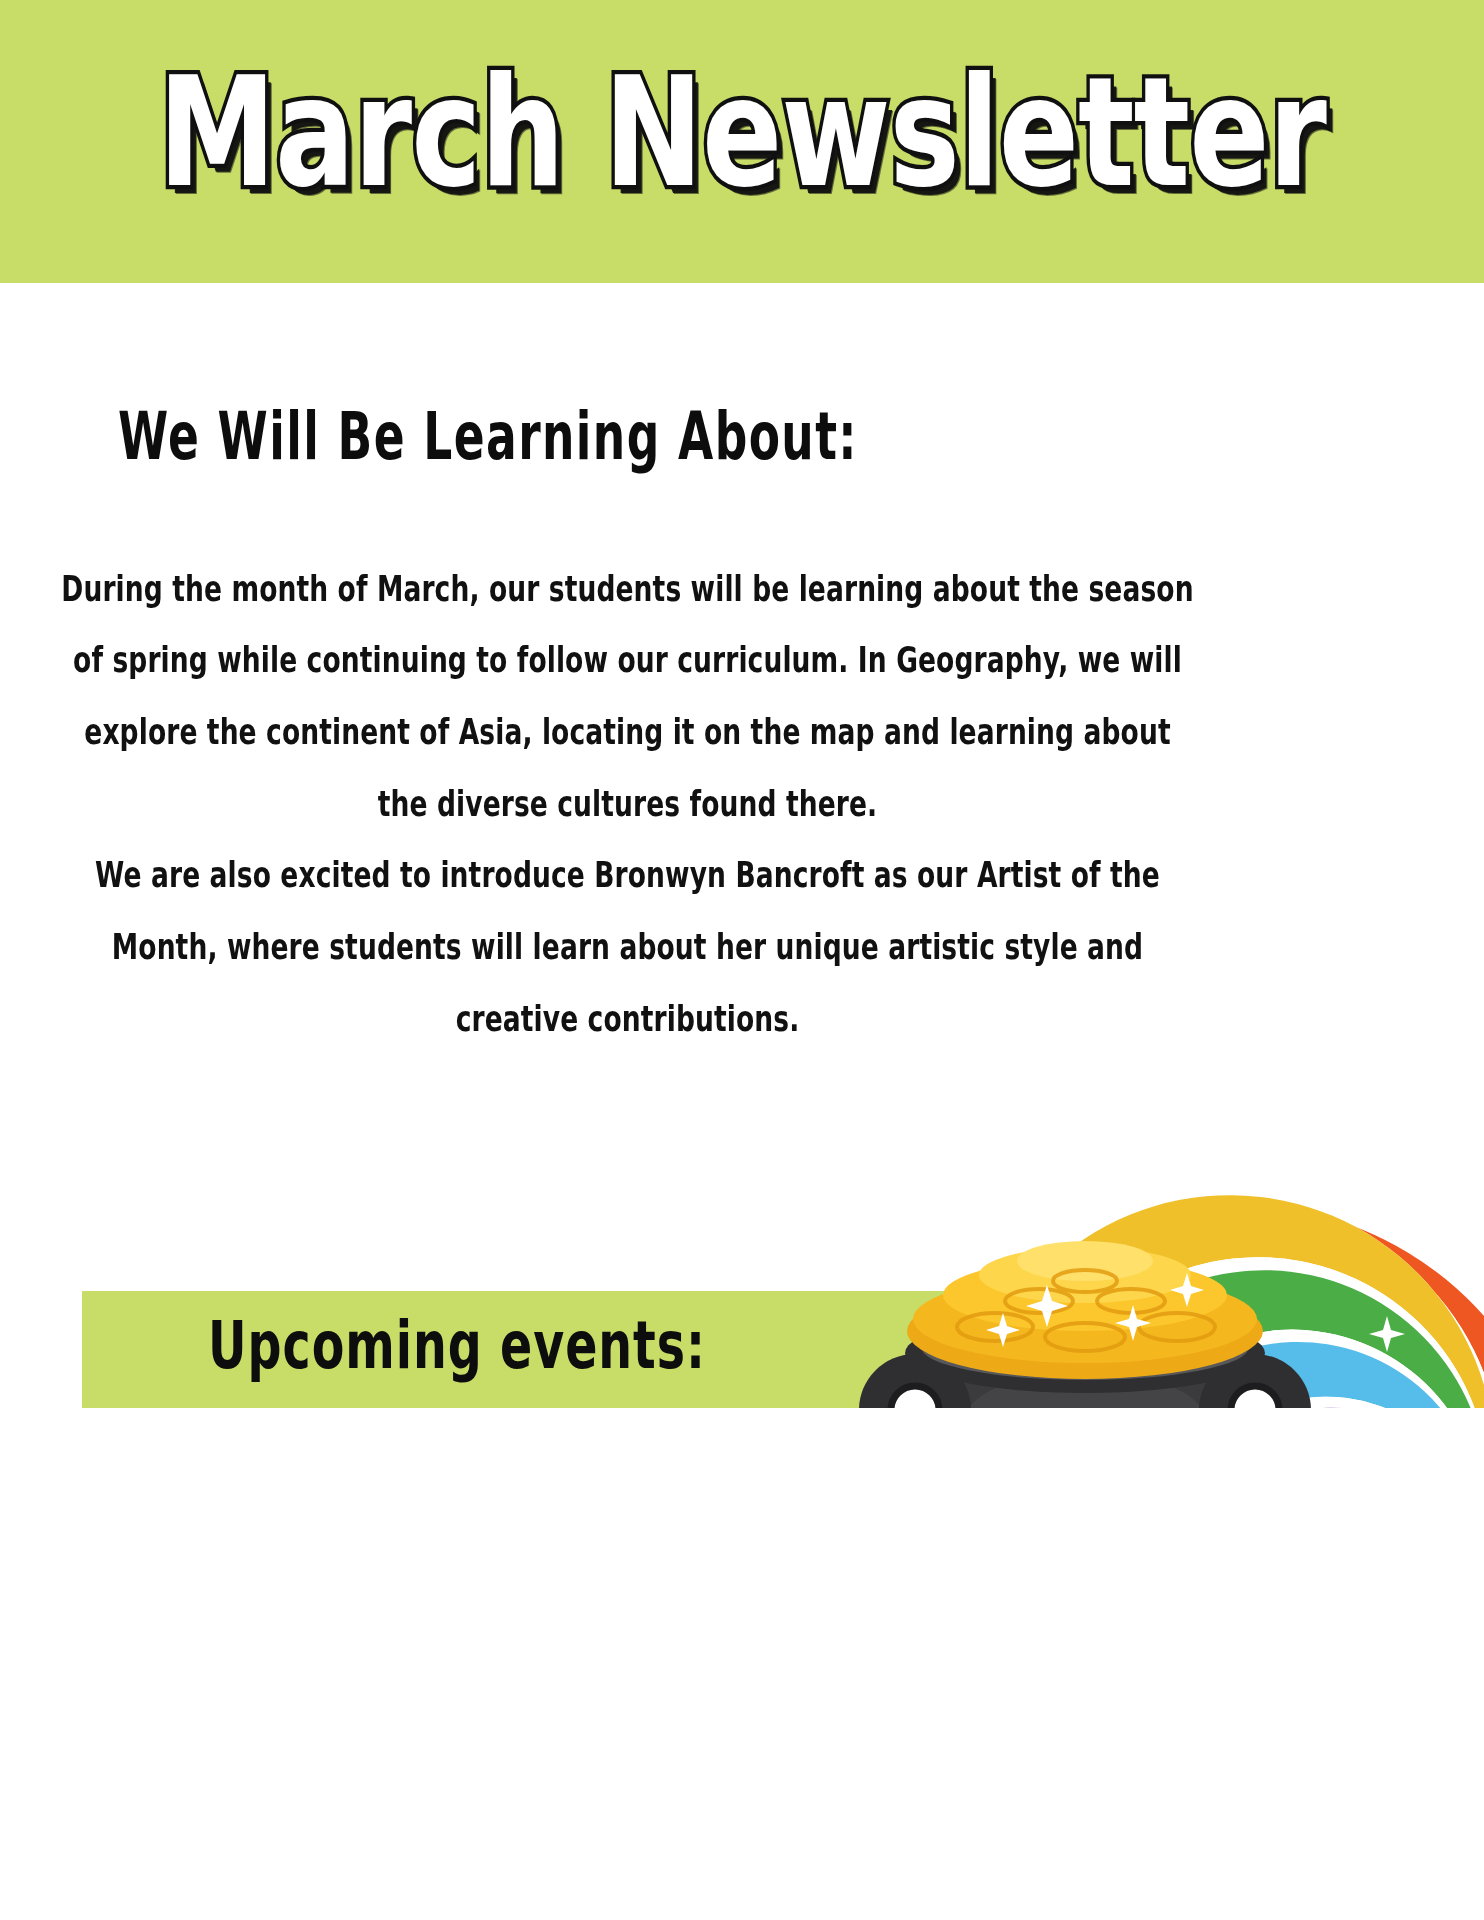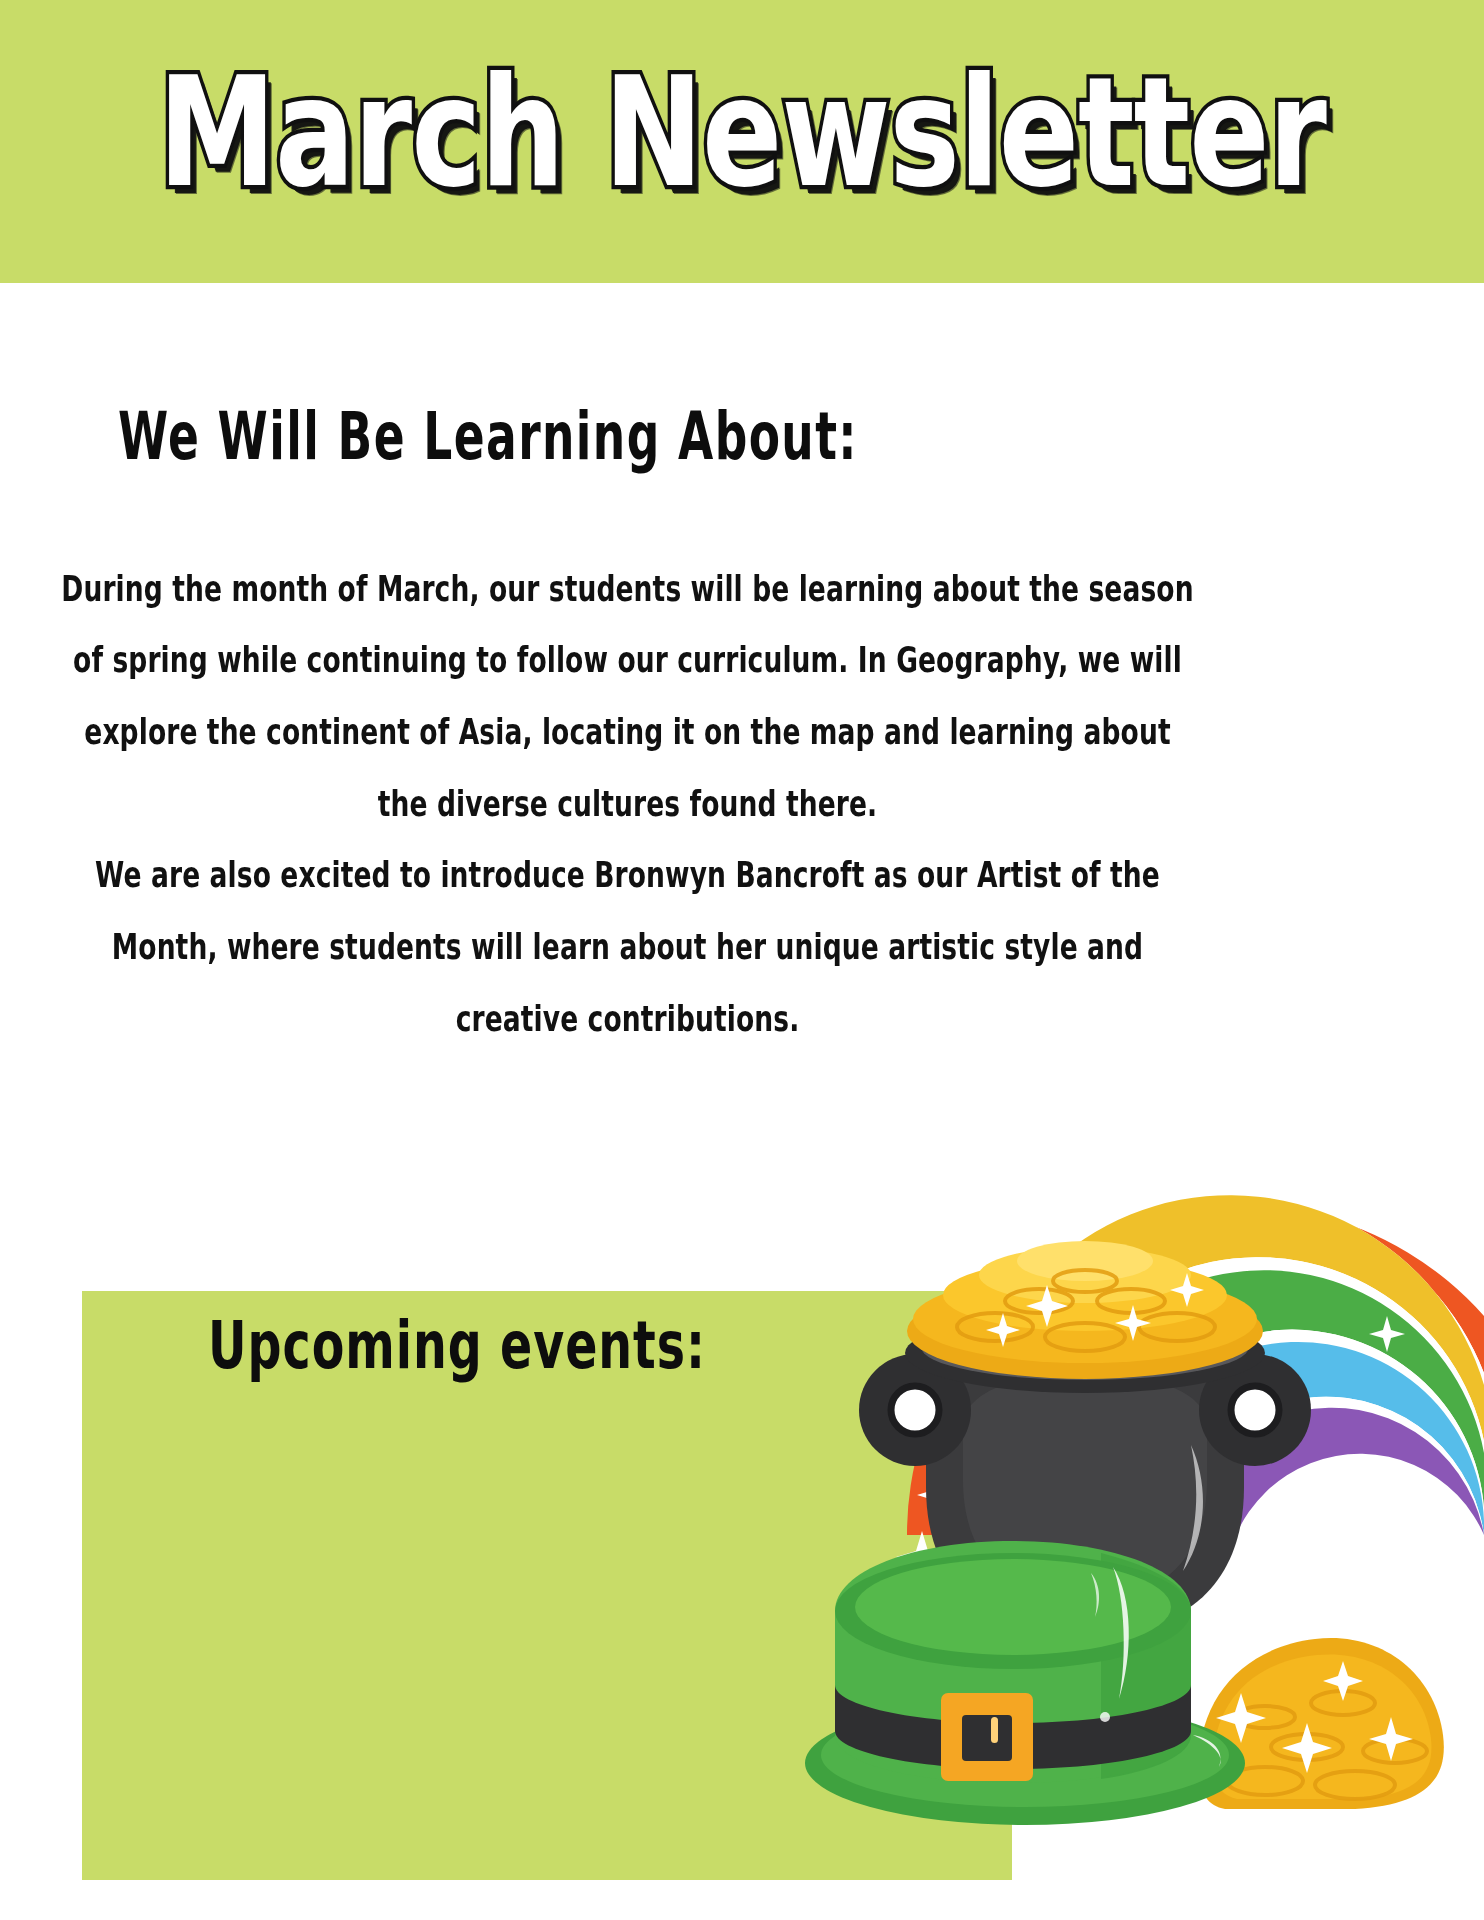--- a/index.html
+++ b/index.html
@@ -9,21 +9,21 @@
     width:1484px;
     height:1920px;
     background:#ffffff;
     font-family:"Liberation Sans", sans-serif;
     overflow:hidden;
   }
 
   #page {
     position:relative;
     width:1484px;
-    height:1920px;
+    height:1408px;
     background:#ffffff;
     overflow:hidden;
   }
 
   
   .header-banner {
     position:absolute;
     left:0; top:0;
     width:1484px;
     height:283px;

